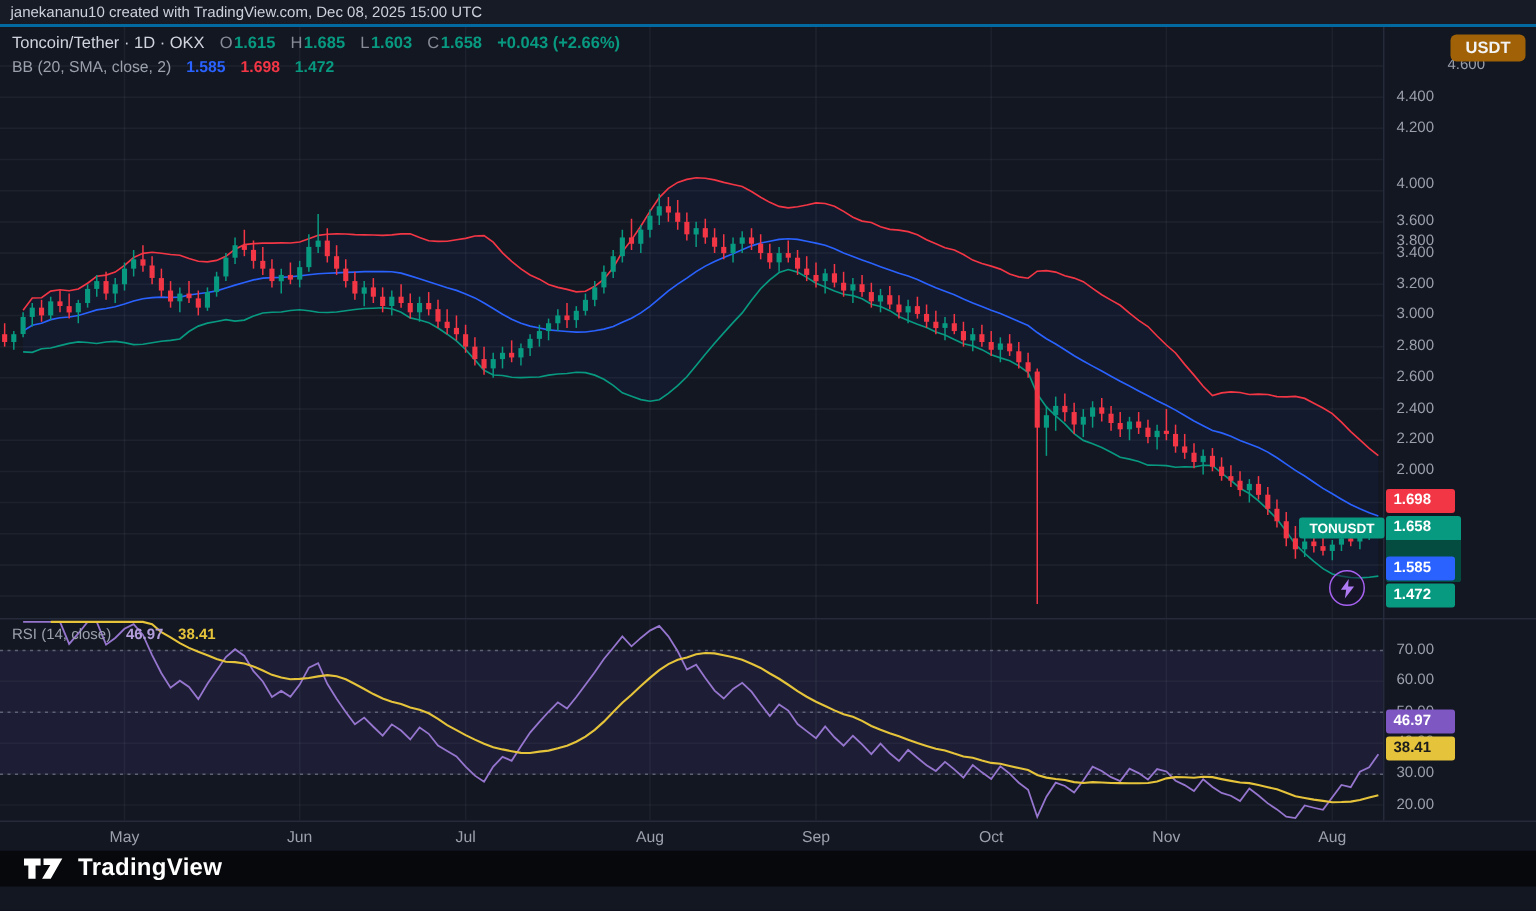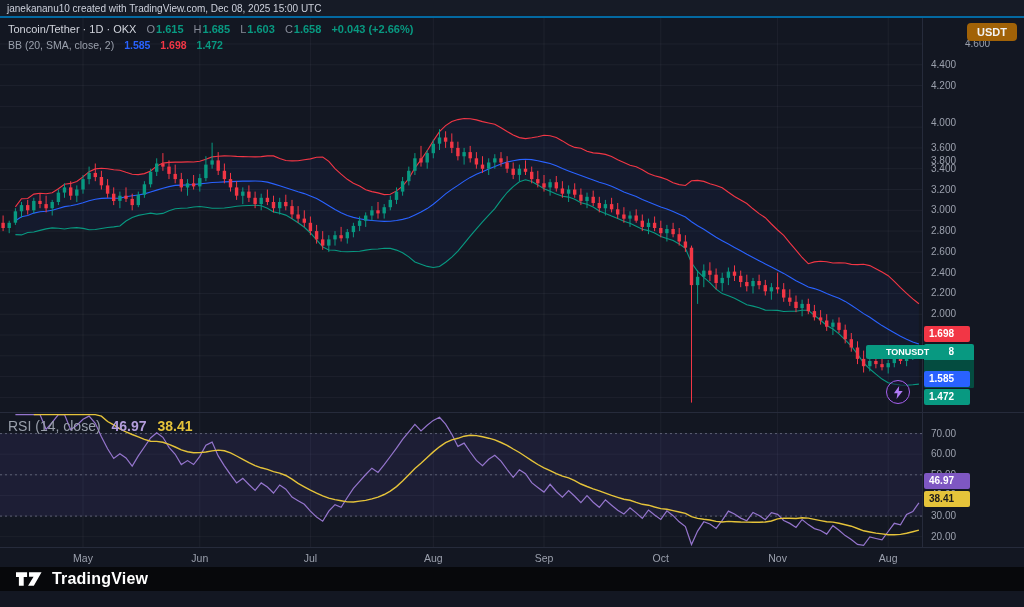--- a/index.html
+++ b/index.html
@@ -26,31 +26,31 @@
   .badge {
     position: absolute; left: 1px; min-width: 46px; padding: 2px 5px;
     font-size: 10px; font-weight: 700; color: #fff; border-radius: 2px;
     line-height: 12px;
   }
   .last-badge { padding: 0; overflow: hidden; }
   .last-badge .bval { padding: 2px 5px; }
   .last-badge .bcd { padding: 14px 5px 2px; background: rgba(0,0,0,0.5); color: #d9e8e4; font-weight: 700; }
   .sym-tag {
     position: absolute; left: 866px; color: #fff; font-size: 9px; font-weight: 700;
-    padding: 2px 20px; border-radius: 2px; line-height: 10px;
+    padding: 2px 7px; border-radius: 2px; line-height: 10px;
   }
   #time-axis {
     position: absolute; left: 0; top: 529px; width: 1024px; height: 20px;
     border-top: 1px solid #262b3b;
   }
   .month { position: absolute; top: 4px; font-size: 10.5px; color: #9ba0ad; transform: translateX(-50%); }
   .legend { position: absolute; left: 8px; font-size: 11px; color: #d1d4dc; white-space: nowrap; }
   #legend-main { top: 5px; }
   #legend-bb   { top: 21px; color: #9aa0ac; font-size: 10.5px; }
-  #legend-rsi  { top: 400px; color: #9aa0ac; font-size: 14px; }
+  #legend-rsi  { top: 400px; color: #9aa0ac; font-size: 10px; }
   .olabel { margin-left: 7px; color: #868b98; }
   .oval   { margin-left: 1px; font-weight: 600; }
   .lval   { margin-left: 7px; font-weight: 600; }
   .usdt-badge {
     position: absolute; top: 5px; right: 7px; background: #a16207; color: #f2f3f5;
     font-size: 11px; font-weight: 700; padding: 3px 10px; border-radius: 4px;
   }
   .bolt-btn {
     position: absolute; left: 886px; top: 362px; width: 24px; height: 24px;
     border-radius: 50%; border: 1.5px solid #a661f0; background: rgba(24,18,44,0.55);

